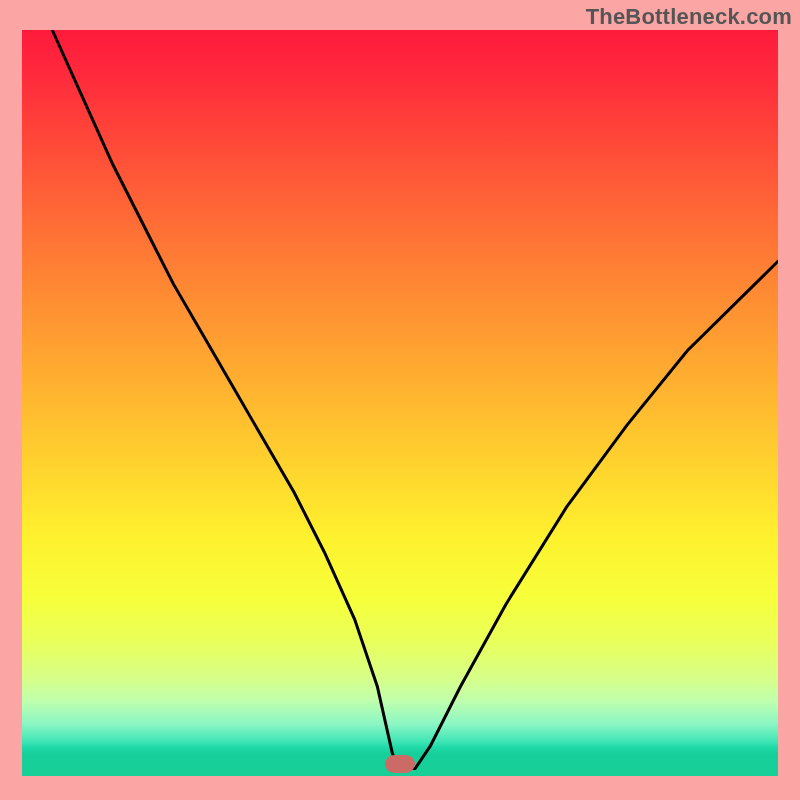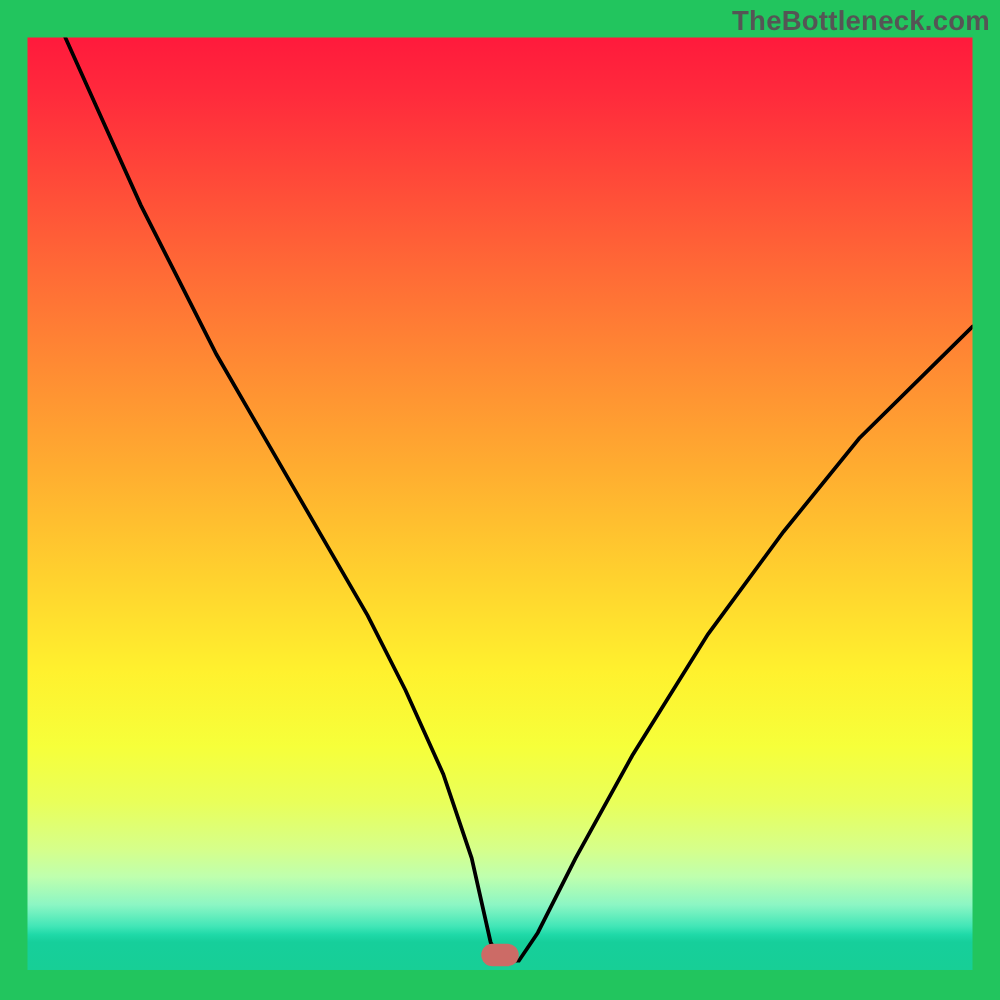--- a/index.html
+++ b/index.html
@@ -8,21 +8,21 @@
     width: 800px;
     height: 800px;
     background: #000;
     font-family: Arial, Helvetica, sans-serif;
     overflow: hidden;
   }
   .container {
     position: relative;
     width: 800px;
     height: 800px;
-    background: #22c55e;
+    background: #fca5a5;
   }
   .watermark {
     position: absolute;
     top: 4px;
     right: 8px;
     color: #555;
     font-size: 22px;
     font-weight: 600;
     letter-spacing: 0.2px;
     z-index: 20;

